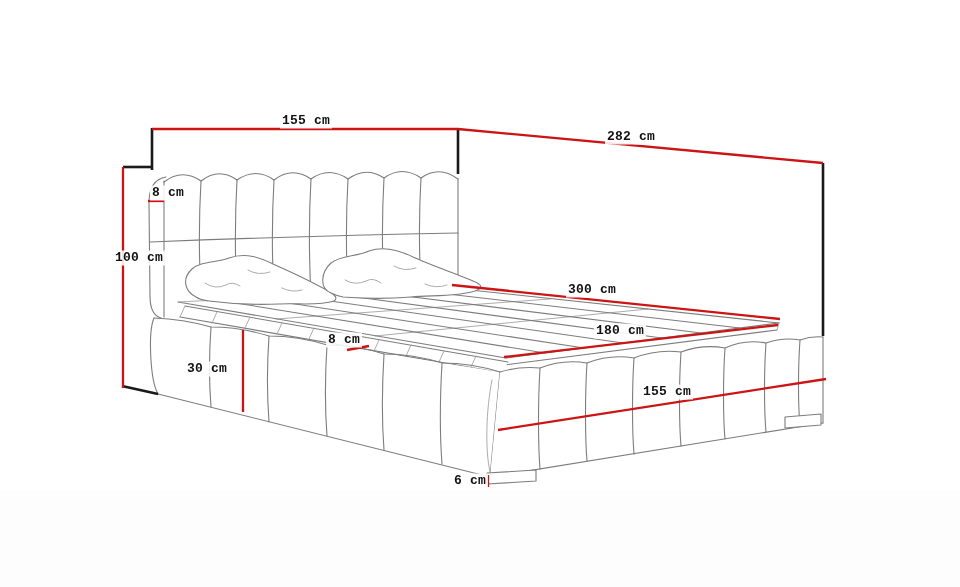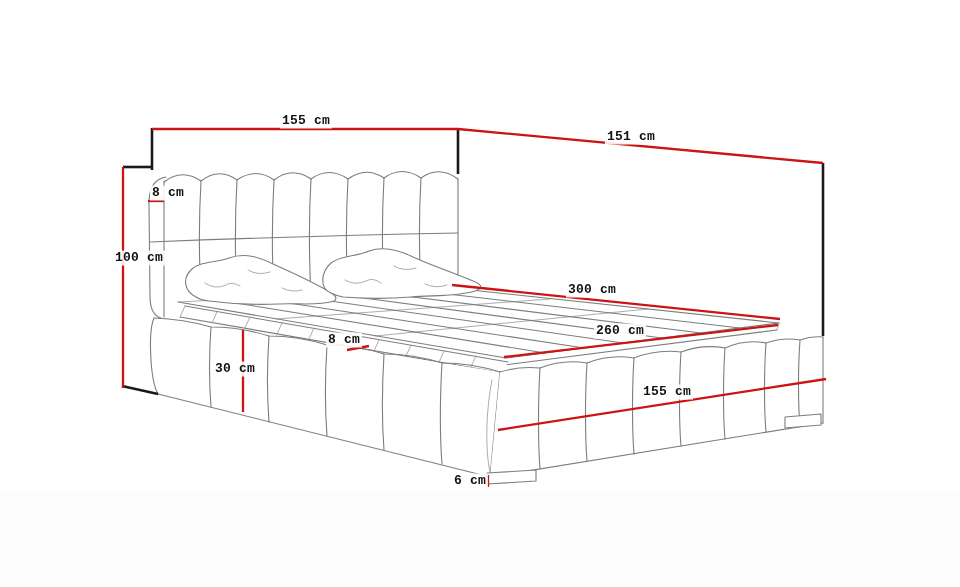--- a/index.html
+++ b/index.html
@@ -168,22 +168,22 @@
       <path class="red" d="M243,330 L243,412"></path>
       <path class="red" d="M347,350 L369,346"></path>
       <path class="red" d="M452,285 L780,319"></path>
       <path class="red" d="M504,357 L778,325"></path>
       <path class="red" d="M498,430 L826,379"></path>
       <path class="red" d="M488,475 L488,487"></path>
     </g>
   </svg>
 
   <div class="dim-label" style="left:306px;top:121px;">155 cm</div>
-  <div class="dim-label" style="left:631px;top:137px;">151 cm</div>
+  <div class="dim-label" style="left:631px;top:137px;">282 cm</div>
   <div class="dim-label" style="left:168px;top:193px;">8 cm</div>
   <div class="dim-label" style="left:139px;top:258px;">100 cm</div>
   <div class="dim-label" style="left:592px;top:290px;">300 cm</div>
-  <div class="dim-label" style="left:620px;top:331px;">260 cm</div>
+  <div class="dim-label" style="left:620px;top:331px;">180 cm</div>
   <div class="dim-label" style="left:344px;top:340px;">8 cm</div>
-  <div class="dim-label" style="left:235px;top:369px;">30 cm</div>
+  <div class="dim-label" style="left:207px;top:369px;">30 cm</div>
   <div class="dim-label" style="left:667px;top:392px;">155 cm</div>
   <div class="dim-label" style="left:470px;top:481px;">6 cm</div>
 </div>
 
 </body></html>

